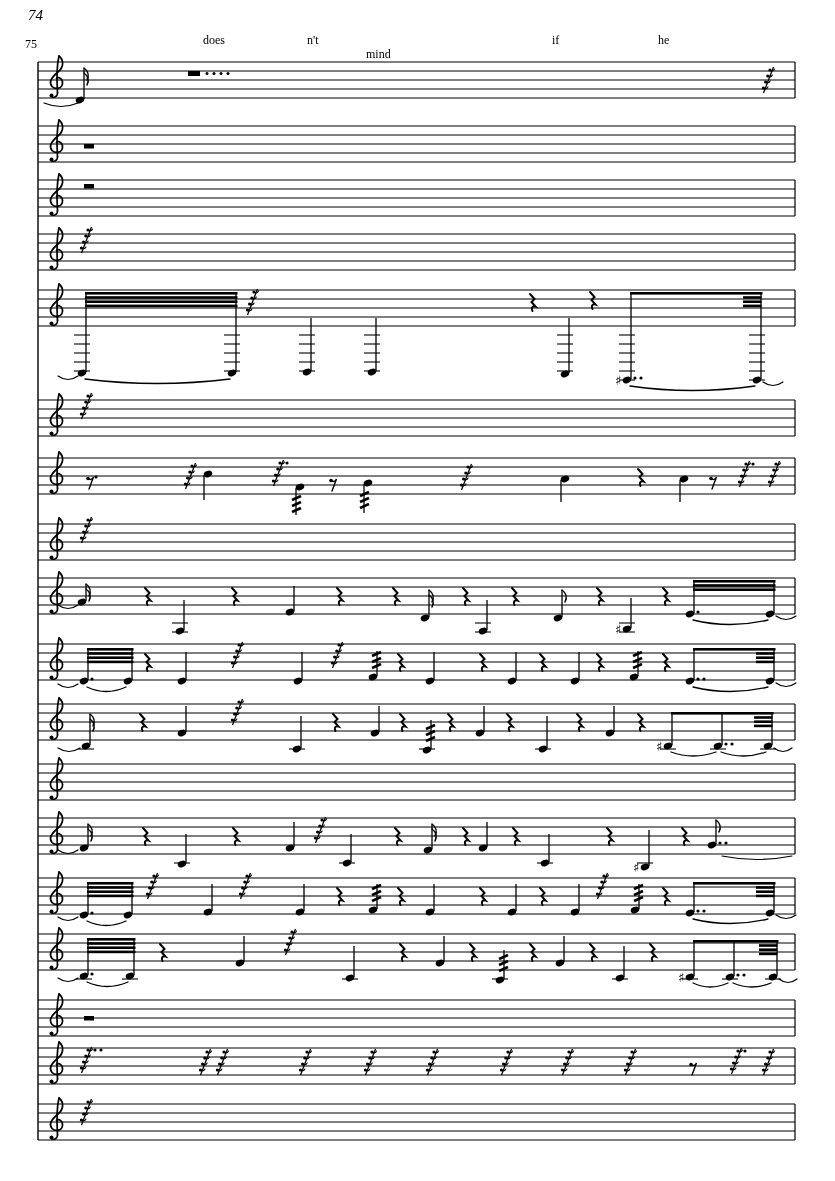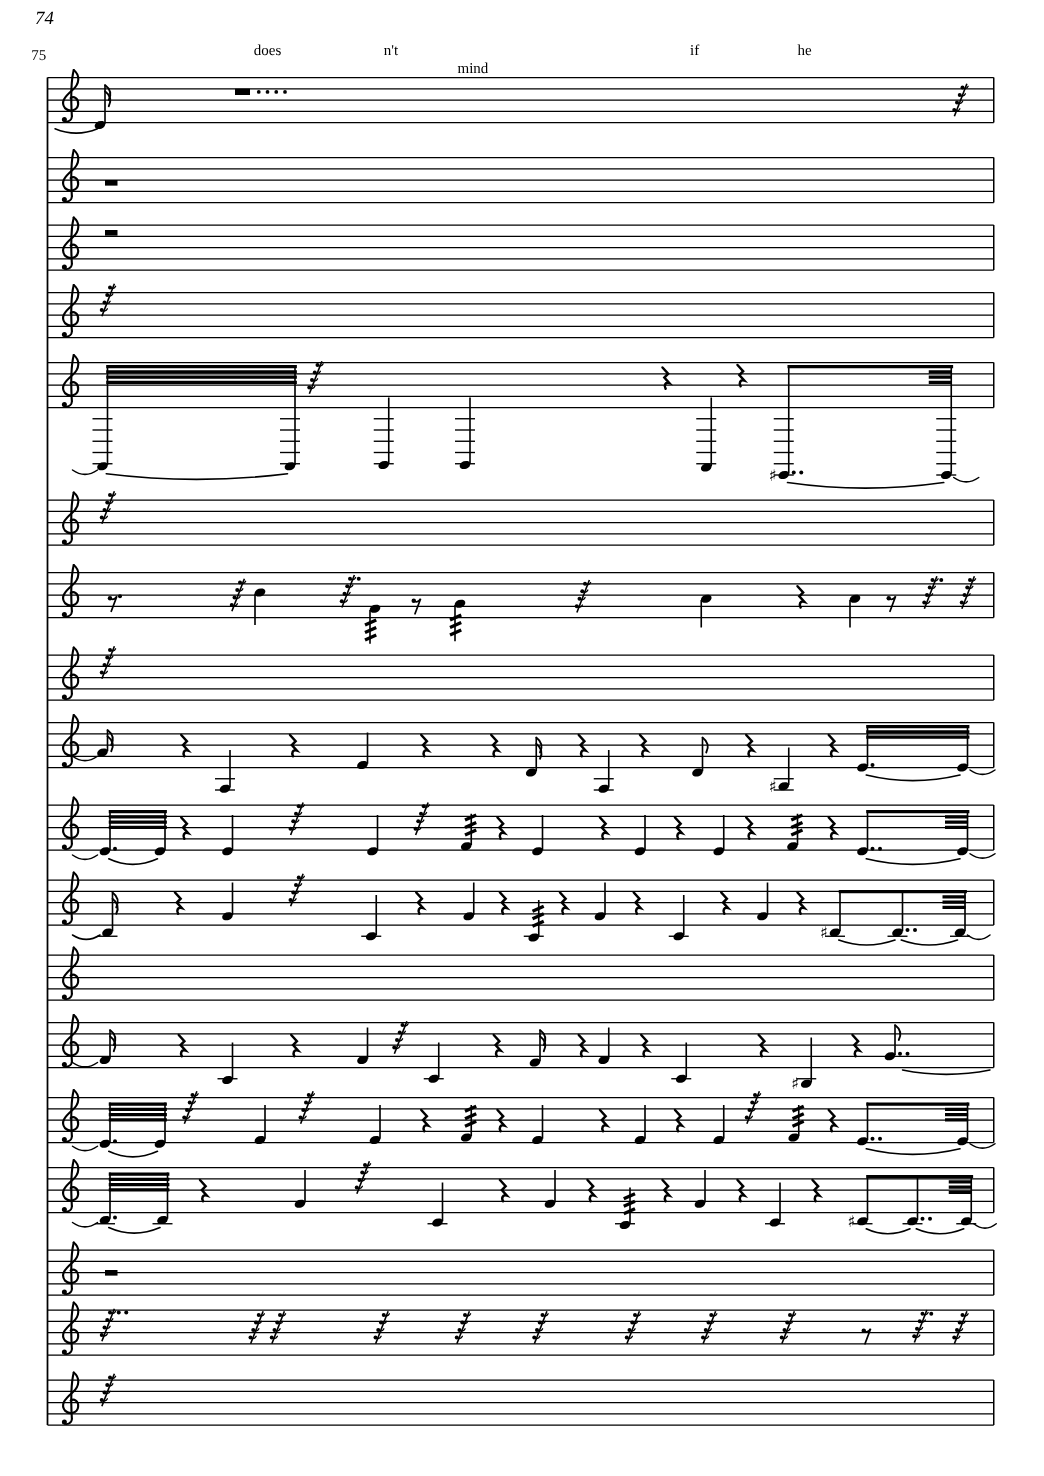--- a/index.html
+++ b/index.html
@@ -912,14 +912,14 @@
       <line x1="38" y1="62" x2="38" y2="1140" stroke="#000000" stroke-width="1.4"></line>
     </svg>
 
   <div class="txt mnum" style="left: 28px; top: 8px; font-size: 15px; font-style: italic;">74</div>
   <div class="txt mnum" style="left: 5px; top: 38px; font-size: 12px; margin-left: 20px;">75</div>
 
   <div class="txt lyric" style="left: 203px; top: 34px;">does</div>
   <div class="txt lyric" style="left: 307px; top: 34px;">n't</div>
   <div class="txt lyric" style="left: 366px; top: 48px; text-align: center;">mind</div>
   <div class="txt lyric" style="left: 552px; top: 34px;">if</div>
-  <div class="txt lyric" style="left: 638px; top: 34px;">he</div>
+  <div class="txt lyric" style="left: 658px; top: 34px;">he</div>
 </div>
 
 </body></html>

